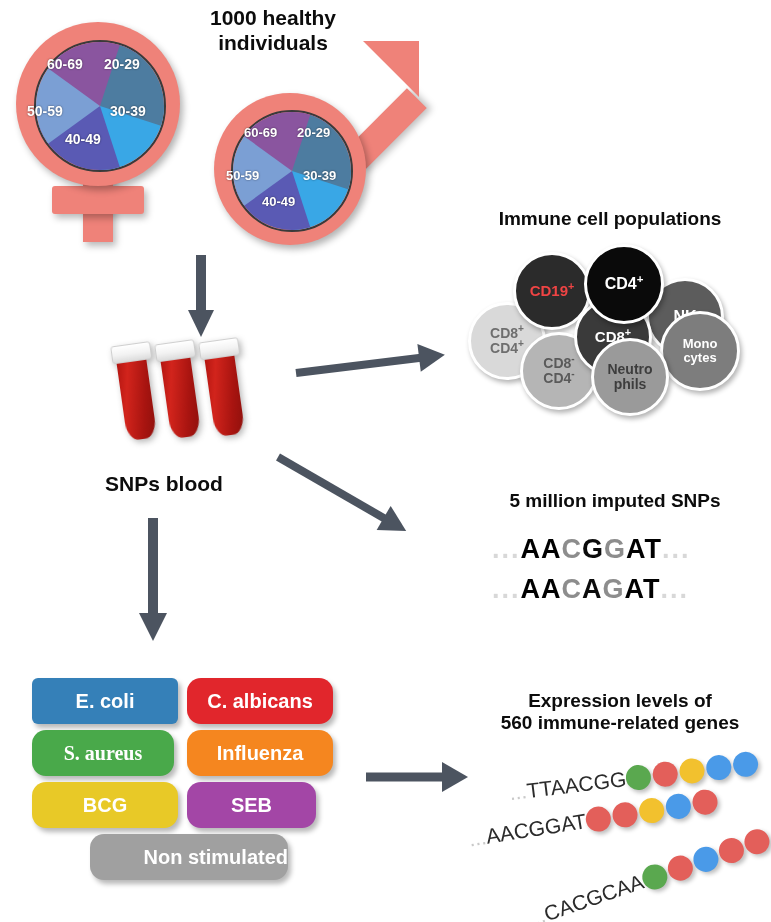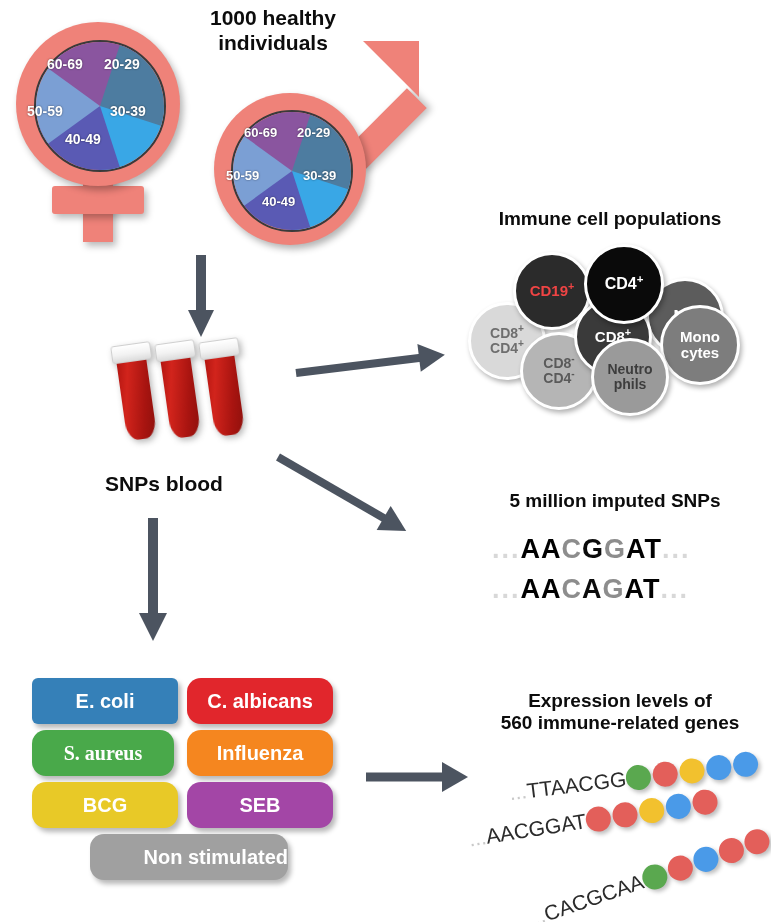--- a/index.html
+++ b/index.html
@@ -217,21 +217,21 @@
   </div>
 
   <div class="cell" style="left:60px;top:92px;width:72px;height:72px;background:#b5b5b5;color:#5a5a5a;font-size:14px;z-index:3;">
     <span>CD8<sup>-</sup><br>CD4<sup>-</sup></span>
   </div>
 
   <div class="cell" style="left:131px;top:98px;width:72px;height:72px;background:#9a9a9a;color:#3d3d3d;font-size:14px;z-index:4;">
     <span>Neutro<br>phils</span>
   </div>
 
-  <div class="cell" style="left:200px;top:65px;width:74px;height:74px;background:#7d7d7d;color:#ffffff;font-size:15px;z-index:3;">
+  <div class="cell" style="left:200px;top:71px;width:74px;height:74px;background:#7d7d7d;color:#ffffff;font-size:13px;z-index:3;">
     <span>Mono<br>cytes</span>
   </div>
 </div>
 
 <div class="abs heading" style="left:470px;top:490px;width:290px;font-size:19px;">5 million imputed SNPs</div>
 
 <div class="abs" style="left:478px;top:530px;width:280px;height:90px;">
   <div class="seq" style="left:14px;top:4px;font-size:27px;letter-spacing:1px;">
     <span class="dots">...</span><span class="dim">AA</span><span class="mid">C</span><span class="hi">G</span><span class="mid">G</span><span class="dim">AT</span><span class="dots">...</span>
   </div>
@@ -249,21 +249,21 @@
   </div>
   <div class="chip" style="left:0px;top:52px;width:142px;height:46px;background:#49a94a;font-size:20px;font-family:Liberation Serif, serif;">
     <span>S. aureus</span>
   </div>
   <div class="chip" style="left:155px;top:52px;width:146px;height:46px;background:#f5861f;font-size:20px;">
     <span>Influenza</span>
   </div>
   <div class="chip" style="left:0px;top:104px;width:146px;height:46px;background:#e8c927;font-size:20px;">
     <span>BCG</span>
   </div>
-  <div class="chip" style="left:155px;top:104px;width:146px;height:46px;background:#a346a6;font-size:20px;">
+  <div class="chip" style="left:155px;top:104px;width:129px;height:46px;background:#a346a6;font-size:20px;">
     <span>SEB</span>
   </div>
   <div class="chip" style="left:58px;top:156px;width:198px;height:46px;background:#a0a0a0;font-size:20px;justify-content:flex-end;">
     <span>Non stimulated</span>
   </div>
 </div>
 
 <div class="fa" style="left:366px;top:772px;width:110px;height:10px;">
   <div class="bar" style="width:82px;height:9px;"></div>
   <div class="tip" style="left:76px;border-width:15px 0 15px 26px;"></div>

